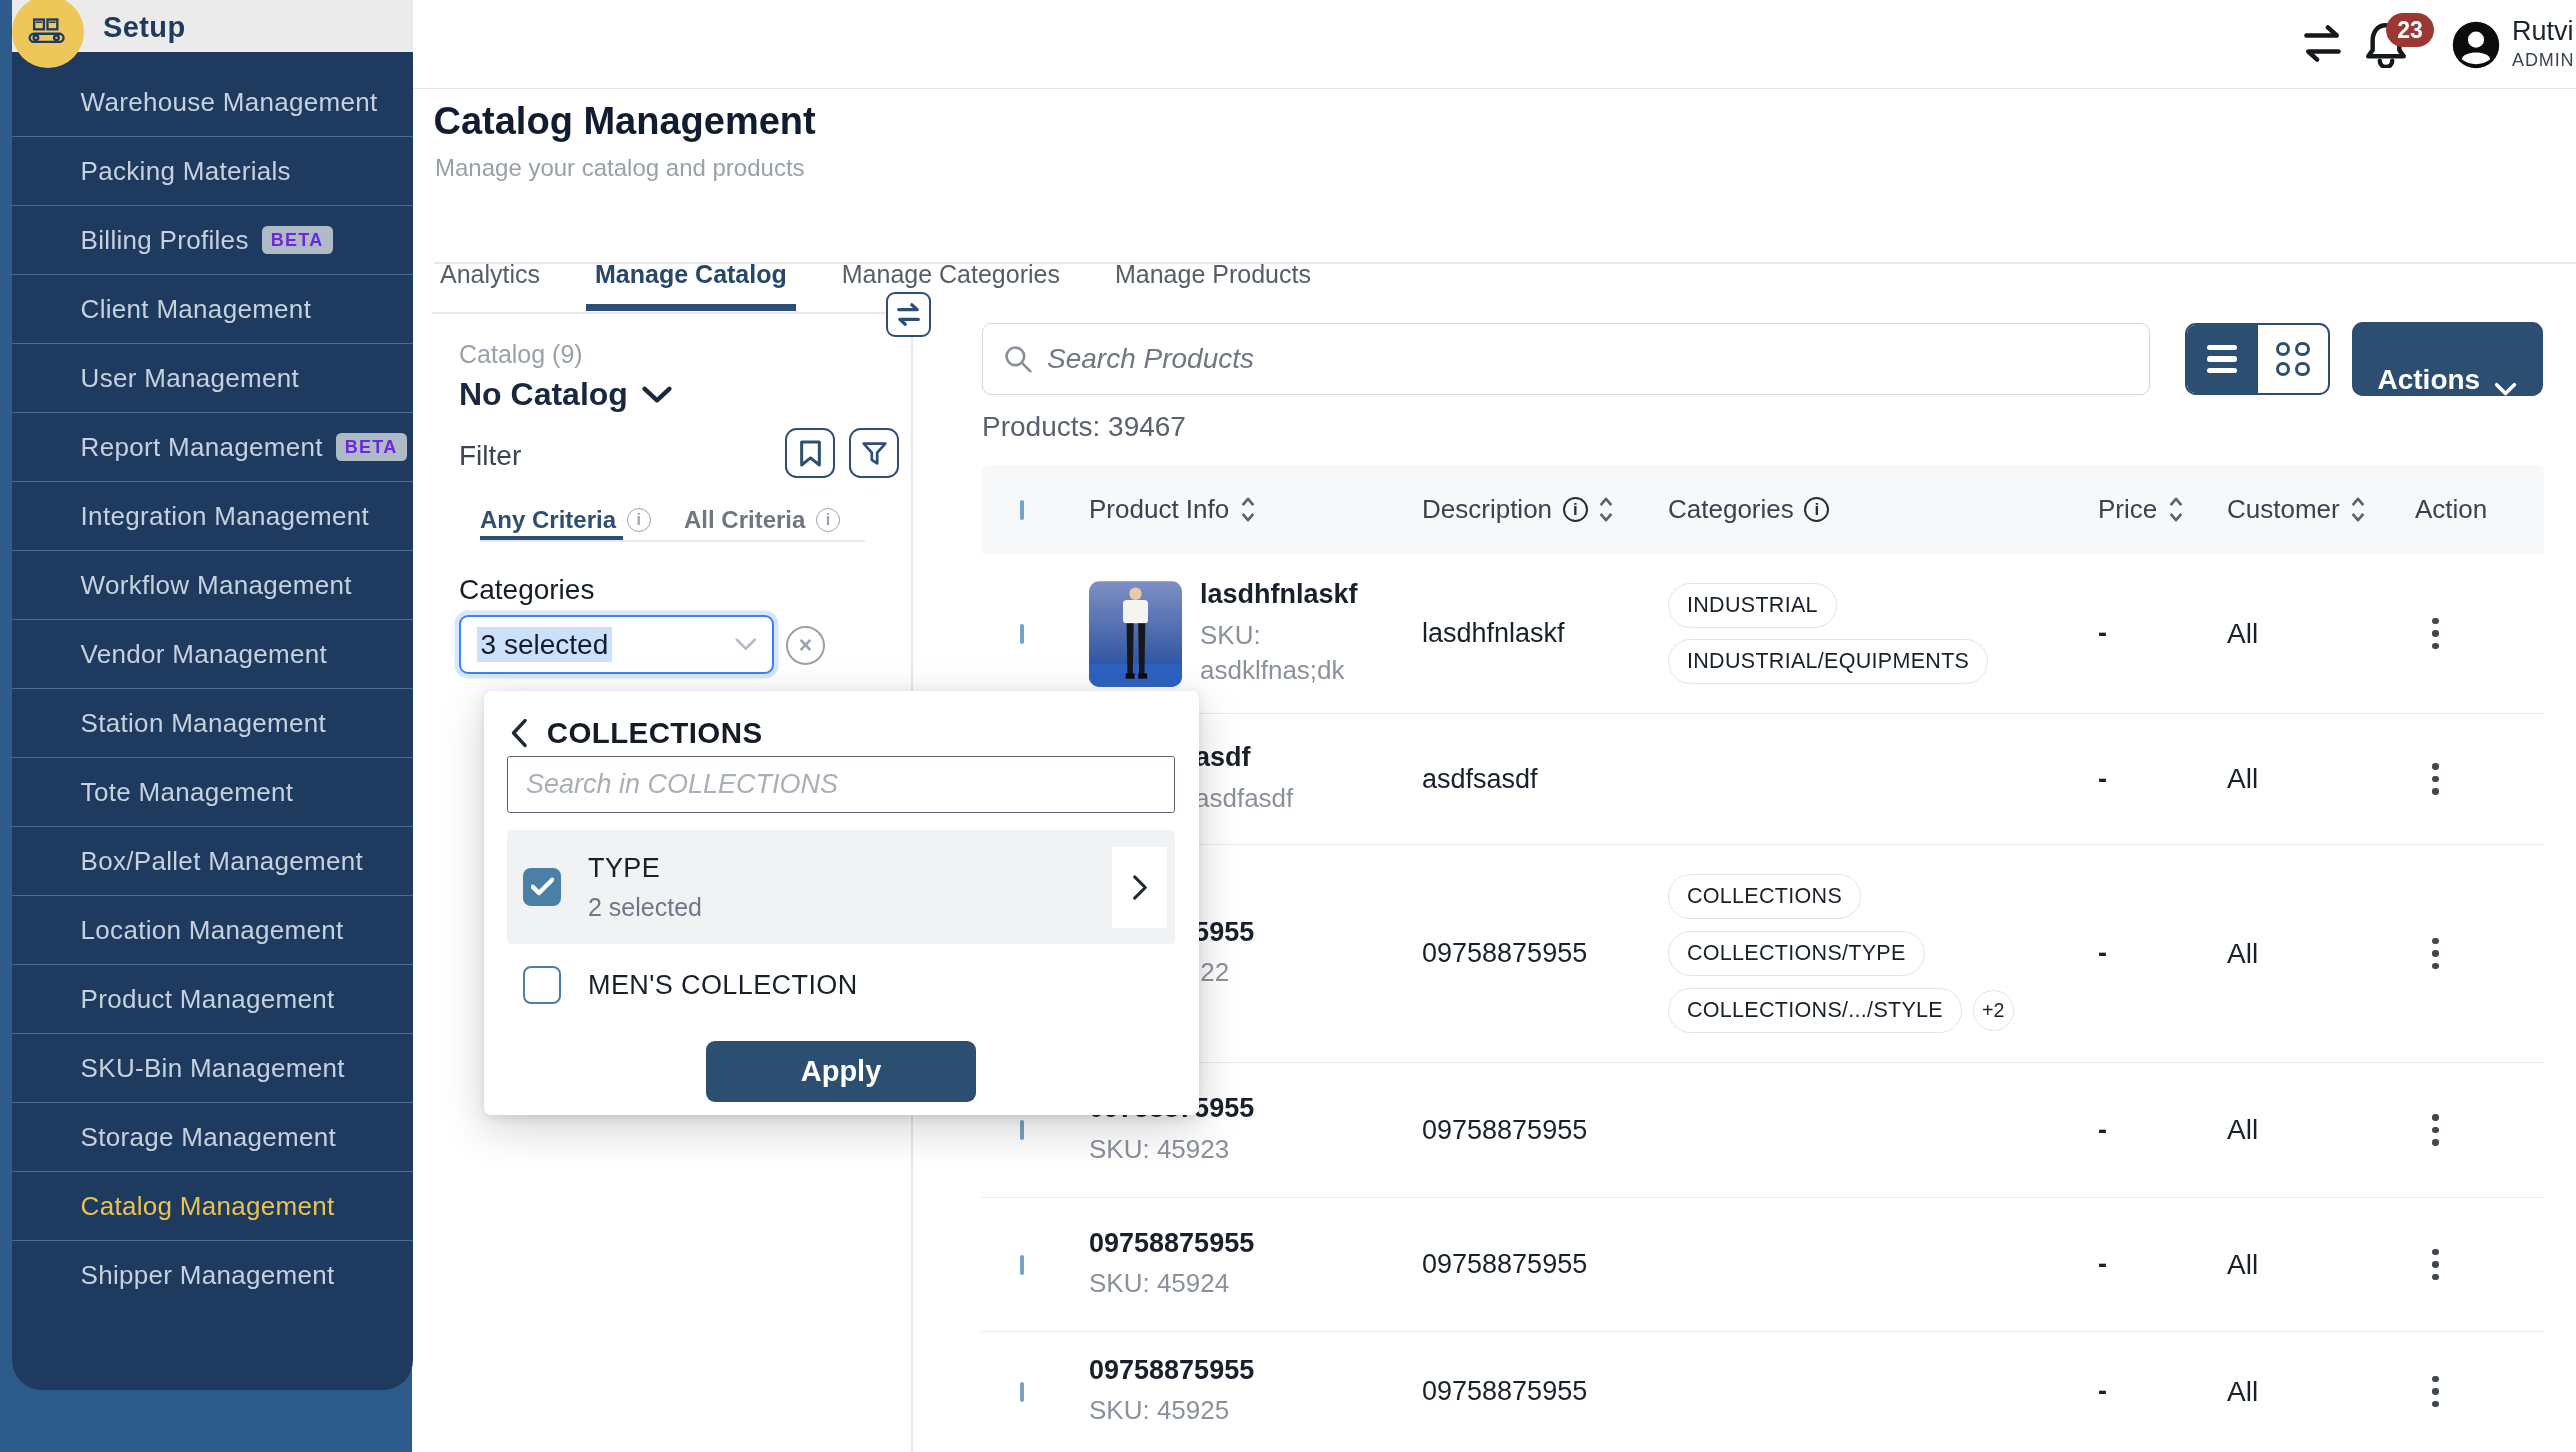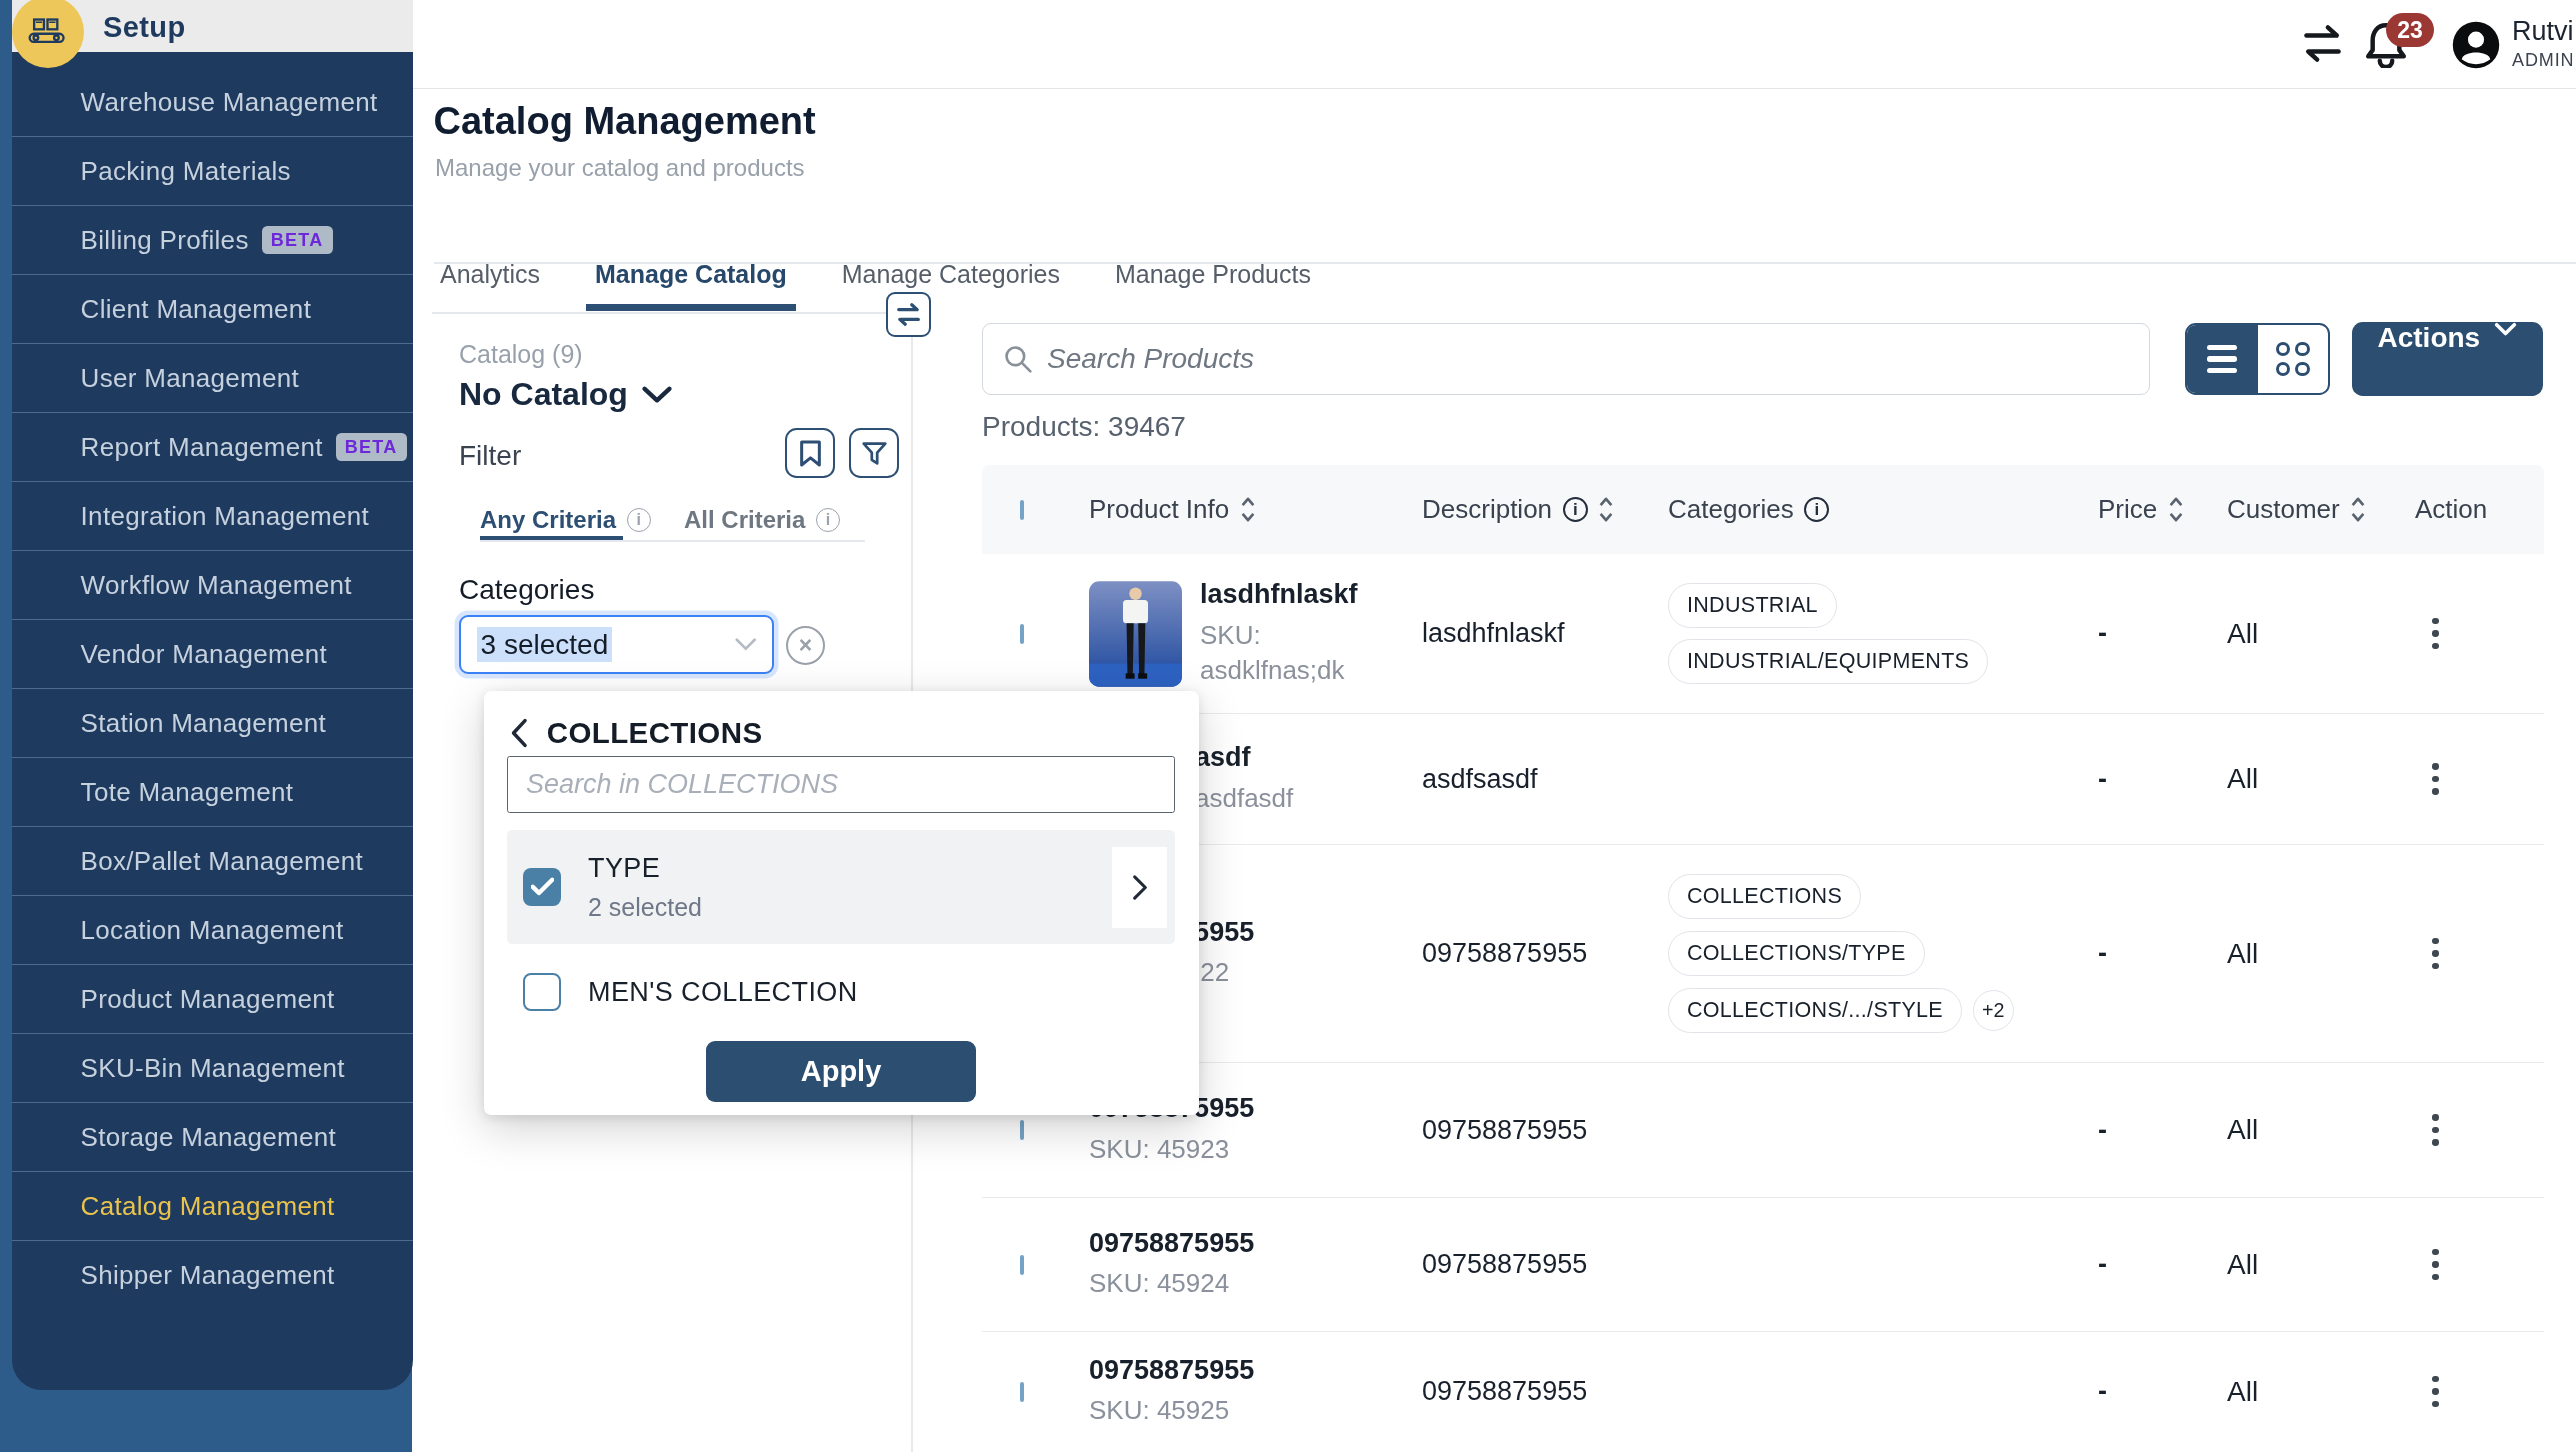--- a/index.html
+++ b/index.html
@@ -64,36 +64,36 @@
   .pop-search { position:absolute; left:23px; top:65px; width:668px; height:57px; border:1.8px solid #5A6470; border-radius:2.7px; padding:0 18px; font-size:27px; font-style:italic; color:#1d4ed8; font-family:"Liberation Sans",sans-serif; outline:none; background:#fff; }
   .pop-search::placeholder { color:#A9AFB8; }
   .opt-row { position:absolute; left:23px; top:139px; width:668px; height:114px; background:#F1F2F4; border-radius:5.4px; display:flex; align-items:center; padding-left:16px; }
   .cb { width:38px; height:38px; border-radius:8px; flex:none; display:flex; align-items:center; justify-content:center; cursor:pointer; }
   .cb.checked { background:#4A80A6; }
   .cb.un { background:#fff; border:2.7px solid #4A80A6; }
   .opt-text { margin-left:27px; }
   .opt-label { font-size:27px; color:#18202B; letter-spacing:0.4px; }
   .opt-sub { font-size:25px; color:#6F7888; margin-top:9px; }
   .child-btn { position:absolute; right:32px; top:156px; width:55px; height:81px; background:#fff; display:flex; align-items:center; justify-content:center; cursor:pointer; }
-  .opt-plain { position:absolute; left:39px; top:275px; display:flex; align-items:center;margin-top:7px; }
+  .opt-plain { position:absolute; left:39px; top:275px; display:flex; align-items:center; }
   .opt-plain .opt-label { margin-left:27px; }
   .apply-btn { position:absolute; left:222px; top:350px; width:270px; height:61px; background:#2C4E70; border:none; border-radius:9px; color:#fff; font-size:29px; font-weight:700; font-family:"Liberation Sans",sans-serif; cursor:pointer; }
 
   
   .search-box { position:absolute; left:570px; top:323px; width:1168px; height:72px; border:1.8px solid #D3D8DE; border-radius:9px; display:flex; align-items:center; padding:0 19.7px; gap:14.3px; background:#fff; }
   .search-box input { border:none; outline:none; flex:1; font-size:28px; font-style:italic; color:#4A525C; font-family:"Liberation Sans",sans-serif; }
   .search-box input::placeholder { color:#6F7882; }
   .toggle { position:absolute; left:1773px; top:323px; width:145px; height:72px; border:2.7px solid #2C4E70; border-radius:10.7px; overflow:hidden; display:flex; background:#fff; }
   .seg { width:50%; display:flex; align-items:center; justify-content:center; cursor:pointer; }
   .seg.active { background:#2C4E70; }
   .list-ic { display:flex; flex-direction:column; gap:6.3px; }
   .list-ic i { display:block; width:30px; height:5.4px; background:#fff; border-radius:2.7px; }
   .grid-ic { display:grid; grid-template-columns:14.3px 14.3px; gap:5.4px; }
   .grid-ic i { display:block; width:14.3px; height:14.3px; border:3.6px solid #2C4E70; border-radius:50%; }
-  .actions-btn { position:absolute; left:1940px; top:322px; width:191px; height:74px; background:#2C4E70; border:none; border-radius:10.7px; color:#fff; font-size:28px; font-weight:600; display:flex; align-items:flex-start; justify-content:center; gap:14.3px; font-family:"Liberation Sans",sans-serif; cursor:pointer; }
+  .actions-btn { position:absolute; left:1940px; top:322px; width:191px; height:74px; background:#2C4E70; border:none; border-radius:10.7px; color:#fff; font-size:28px; font-weight:600; display:flex; align-items:flex-end; justify-content:center; gap:14.3px; font-family:"Liberation Sans",sans-serif; cursor:pointer; }
   .count { position:absolute; left:570px; top:411px; font-size:28px; color:#58626E; }
 
   
   .table { position:absolute; left:570px; top:465px; width:1562px; }
   .grid { display:grid; grid-template-columns:107px 333px 246px 430px 129px 188px 1fr; align-items:center; }
   .thead { height:89px; background:#F7F8F9; border-radius:7.2px 7.2px 0 0; }
   .th { font-size:26px; color:#39424E; display:flex; align-items:center; gap:10.7px; }
   .hd-info { display:inline-flex; width:25px; height:25px; border:2.2px solid #242E3C; border-radius:50%; color:#242E3C; font-size:17px; font-weight:700; align-items:center; justify-content:center; font-style:normal; }
   .ckb { width:40px; height:40px; border:2.7px solid #74A3C7; border-radius:9px; background:#fff; margin-left:38px; cursor:pointer; }
   .row { border-bottom:1.8px solid #E8EBEE; position:relative; }

